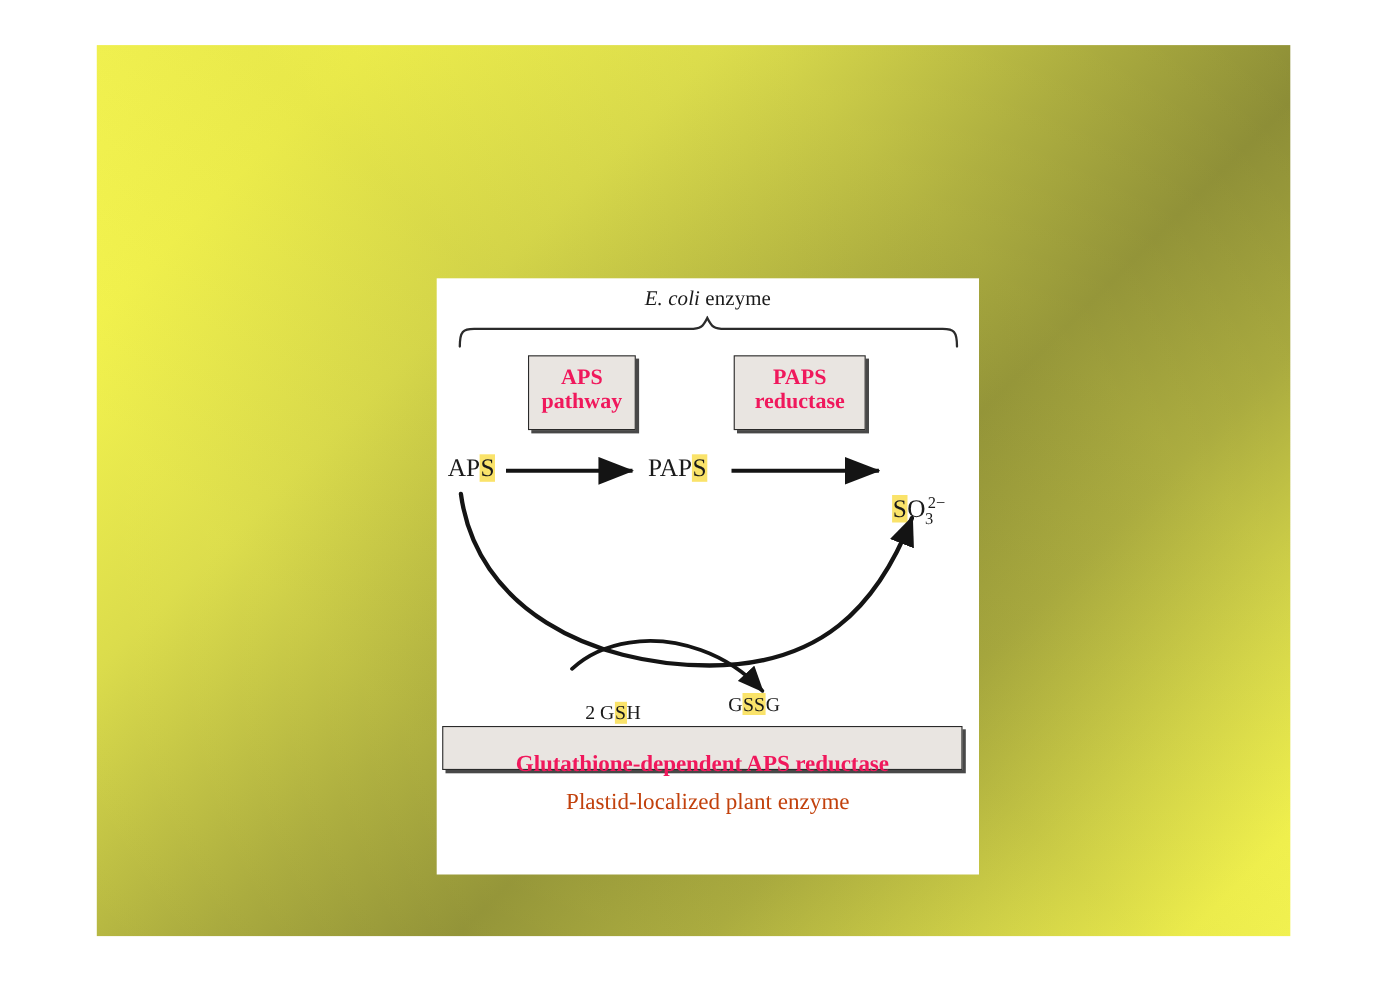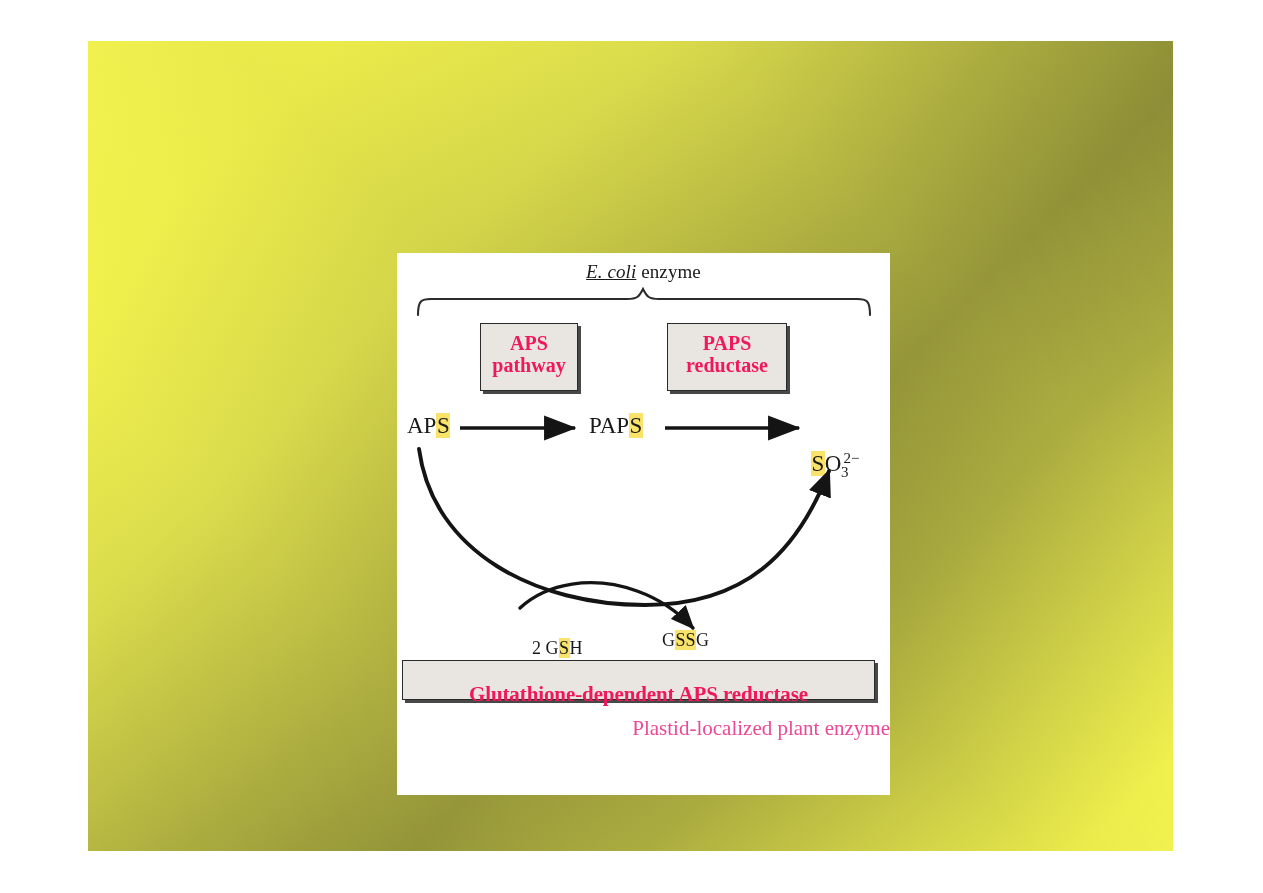--- a/index.html
+++ b/index.html
@@ -76,21 +76,21 @@
   .pathway-caption {
     position: absolute;
     left: 0;
     top: 8px;
     width: 493px;
     text-align: center;
     font-size: 19px;
     color: #1a1a1a;
     letter-spacing: 0.1px;
   }
-  .pathway-caption .sp-italic { font-style: italic; text-decoration: underline; }
+  .pathway-caption .sp-italic { font-style: italic; }
 
   
   #brace-svg {
     position: absolute;
     left: 18px;
     top: 34px;
     z-index: 4;
   }
 
   
@@ -178,23 +178,23 @@
   }
   #label-gsh  { left: 135px; top: 363px; }
   #label-gssg { left: 265px; top: 355px; text-align: center; }
 
   
   #caption-bottom {
     position: absolute;
     left: 0;
     top: 463px;
     width: 493px;
-    text-align: right;
+    text-align: center;
     font-size: 21px;
-    color: #ec4899;
+    color: #c2410c;
   }
 </style>
 </head>
 <body>
 
 <div id="slide-root">
 
   <div id="slide-canvas"></div>
 
   <div id="figure-panel">

